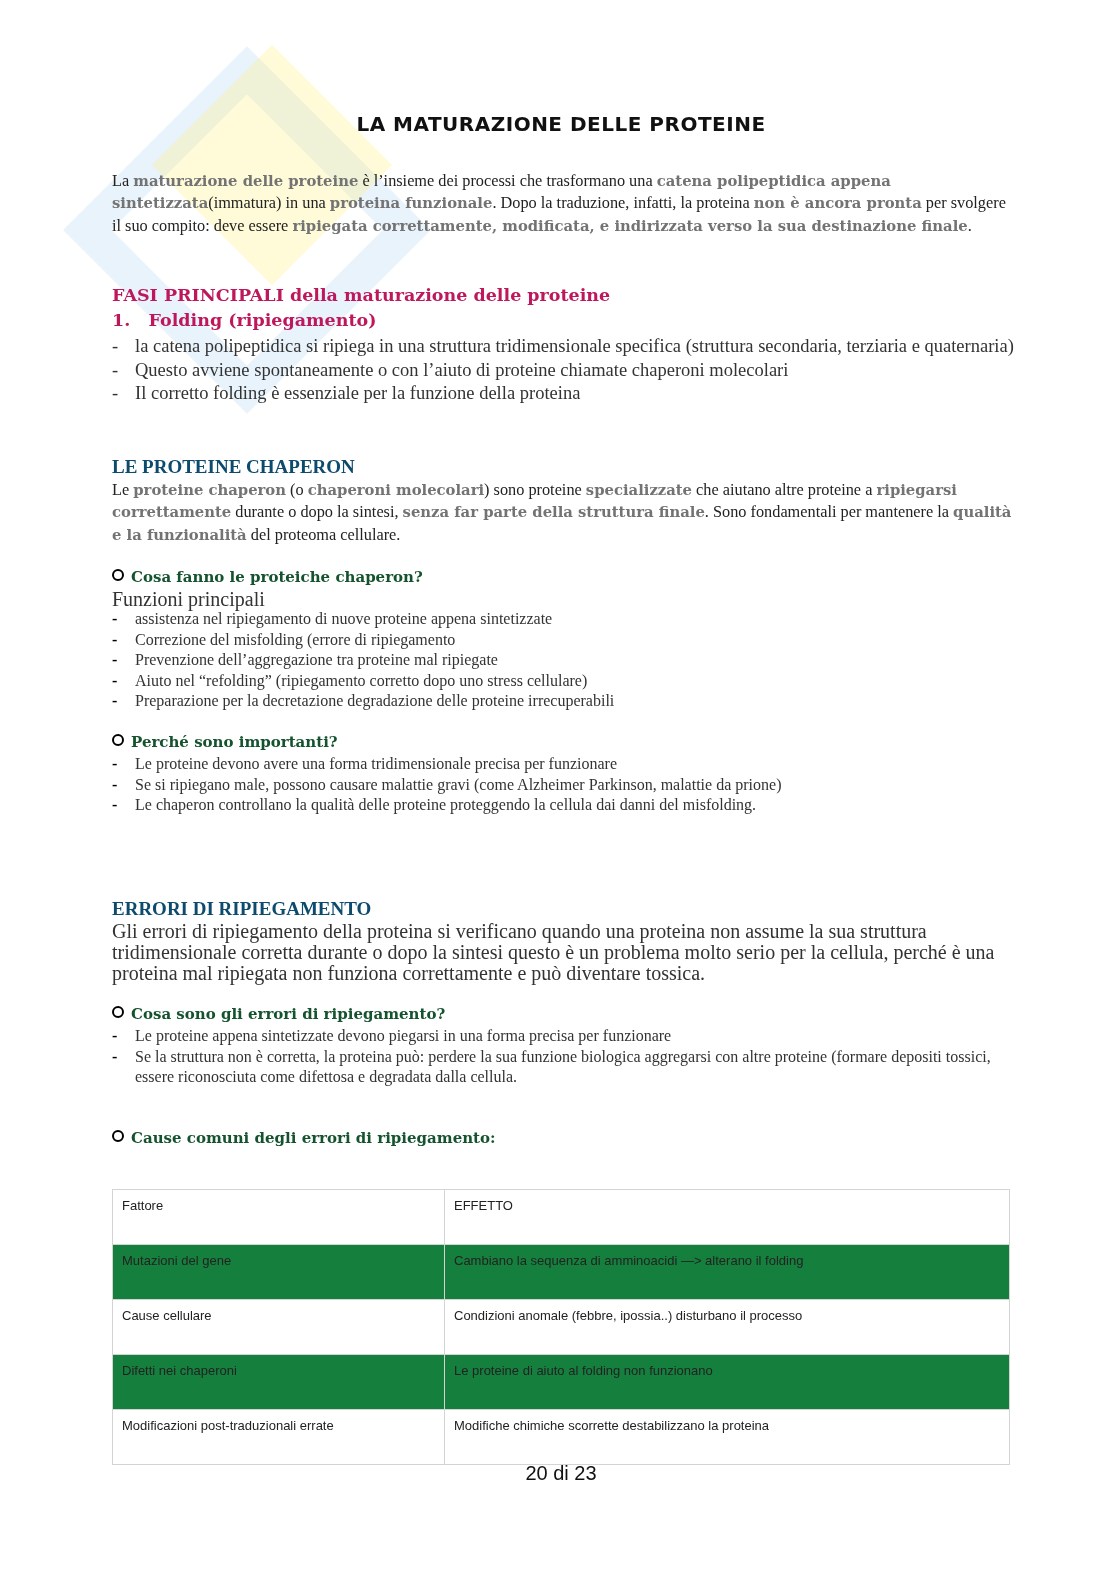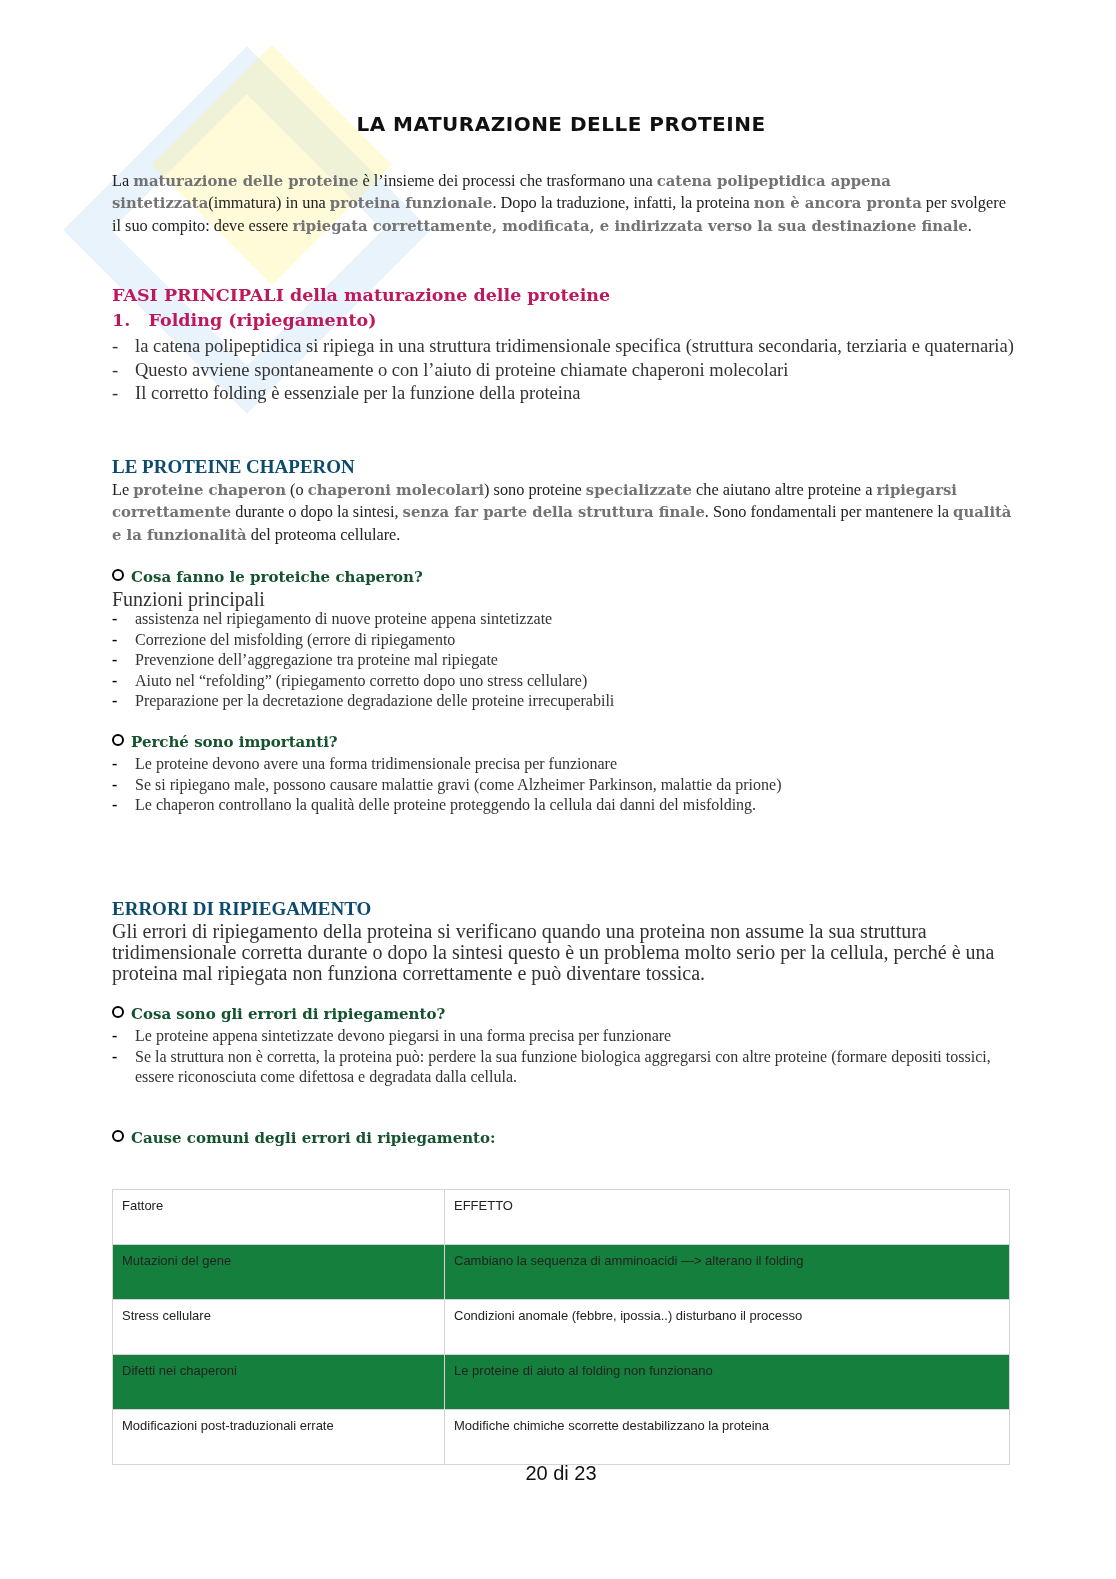--- a/index.html
+++ b/index.html
@@ -109,21 +109,21 @@
     <tbody>
         <tr>
       <td class="c1">Fattore</td>
       <td>EFFETTO</td>
     </tr>
     <tr class="alt">
       <td class="c1">Mutazioni del gene</td>
       <td>Cambiano la sequenza di amminoacidi —&gt; alterano il folding</td>
     </tr>
     <tr>
-      <td class="c1">Stress cellulare</td>
+      <td class="c1">Cause cellulare</td>
       <td>Condizioni anomale (febbre, ipossia..) disturbano il processo</td>
     </tr>
     <tr class="alt">
       <td class="c1">Difetti nei chaperoni</td>
       <td>Le proteine di aiuto al folding non funzionano</td>
     </tr>
     <tr>
       <td class="c1">Modificazioni post-traduzionali errate</td>
       <td>Modifiche chimiche scorrette destabilizzano la proteina</td>
     </tr>

